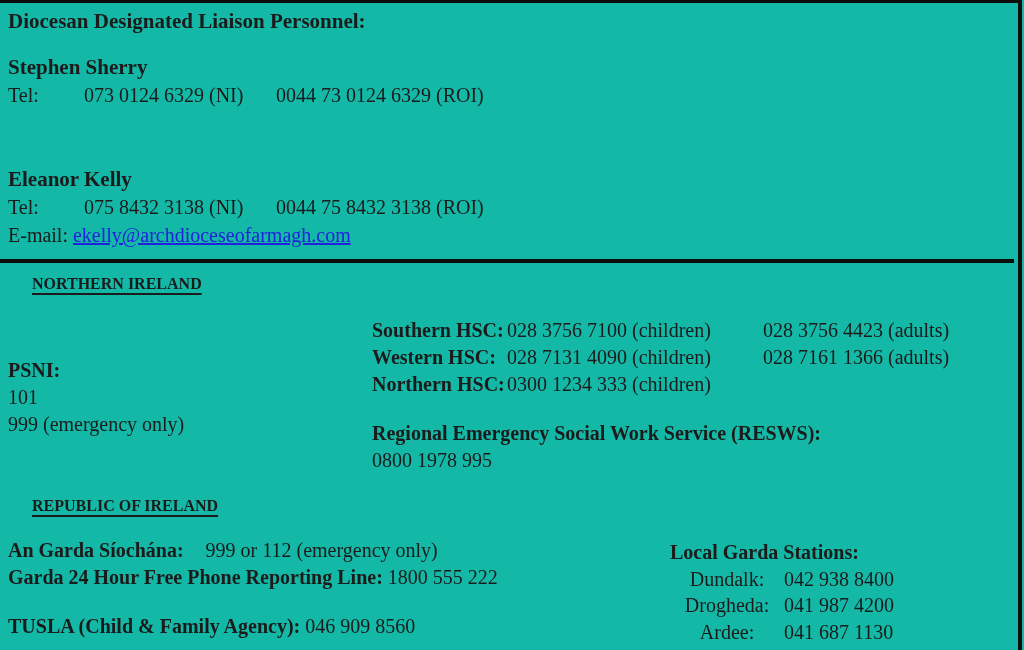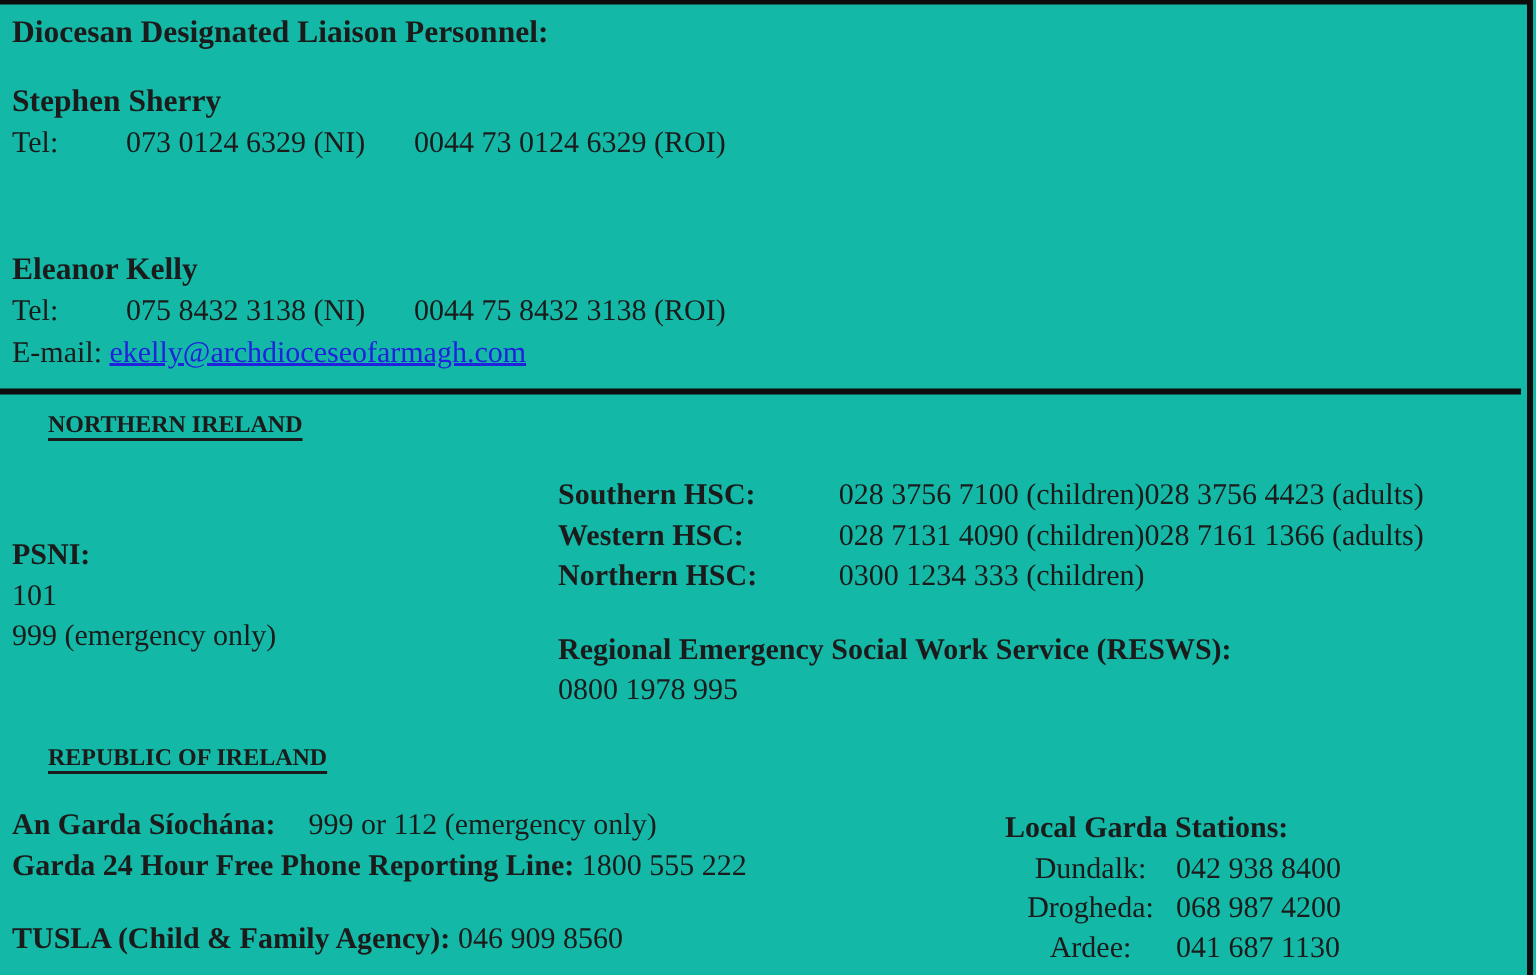--- a/index.html
+++ b/index.html
@@ -39,21 +39,21 @@
   .section-heading {
     left: 8px; font-weight: bold; font-size: 16px;
     text-decoration: underline; text-decoration-thickness: 2px; text-underline-offset: 4px; margin-left: 24px;
   }
   .ni-heading { top: 275px; }
   .roi-heading { top: 497px; }
   .psni-block { left: 8px; top: 317px; line-height: 27px; margin-top: 40px; }
   .hsc-block { left: 372px; top: 317px; line-height: 27px; }
   .hsc-row { display: flex; }
   .hsc-label { width: 135px; font-weight: bold; }
-  .hsc-children { width: 256px; text-align: right; }
+  .hsc-children { width: 256px; }
   .resws-block { left: 372px; top: 420px; line-height: 27px; }
   .roi-lines { left: 8px; top: 537px; line-height: 27px; }
   .tusla-line { left: 8px; top: 615px; }
   .garda-value-gap { margin-left: 17px; }
   .stations-block { left: 670px; top: 539px; line-height: 26.5px; }
   .station-row { display: flex; }
   .station-name { width: 114px; text-align: center; }
 </style>
 </head>
 <body>
@@ -137,20 +137,20 @@
   </div>
 
   <div class="abs stations-block">
     <div class="bold">Local Garda Stations:</div>
     <div class="station-row">
       <span class="station-name">Dundalk:</span>
       <span>042 938 8400</span>
     </div>
     <div class="station-row">
       <span class="station-name">Drogheda:</span>
-      <span>068 987 4200</span>
+      <span>041 987 4200</span>
     </div>
     <div class="station-row">
       <span class="station-name">Ardee:</span>
       <span>041 687 1130</span>
     </div>
   </div>
 </div>
 
 </body></html>

